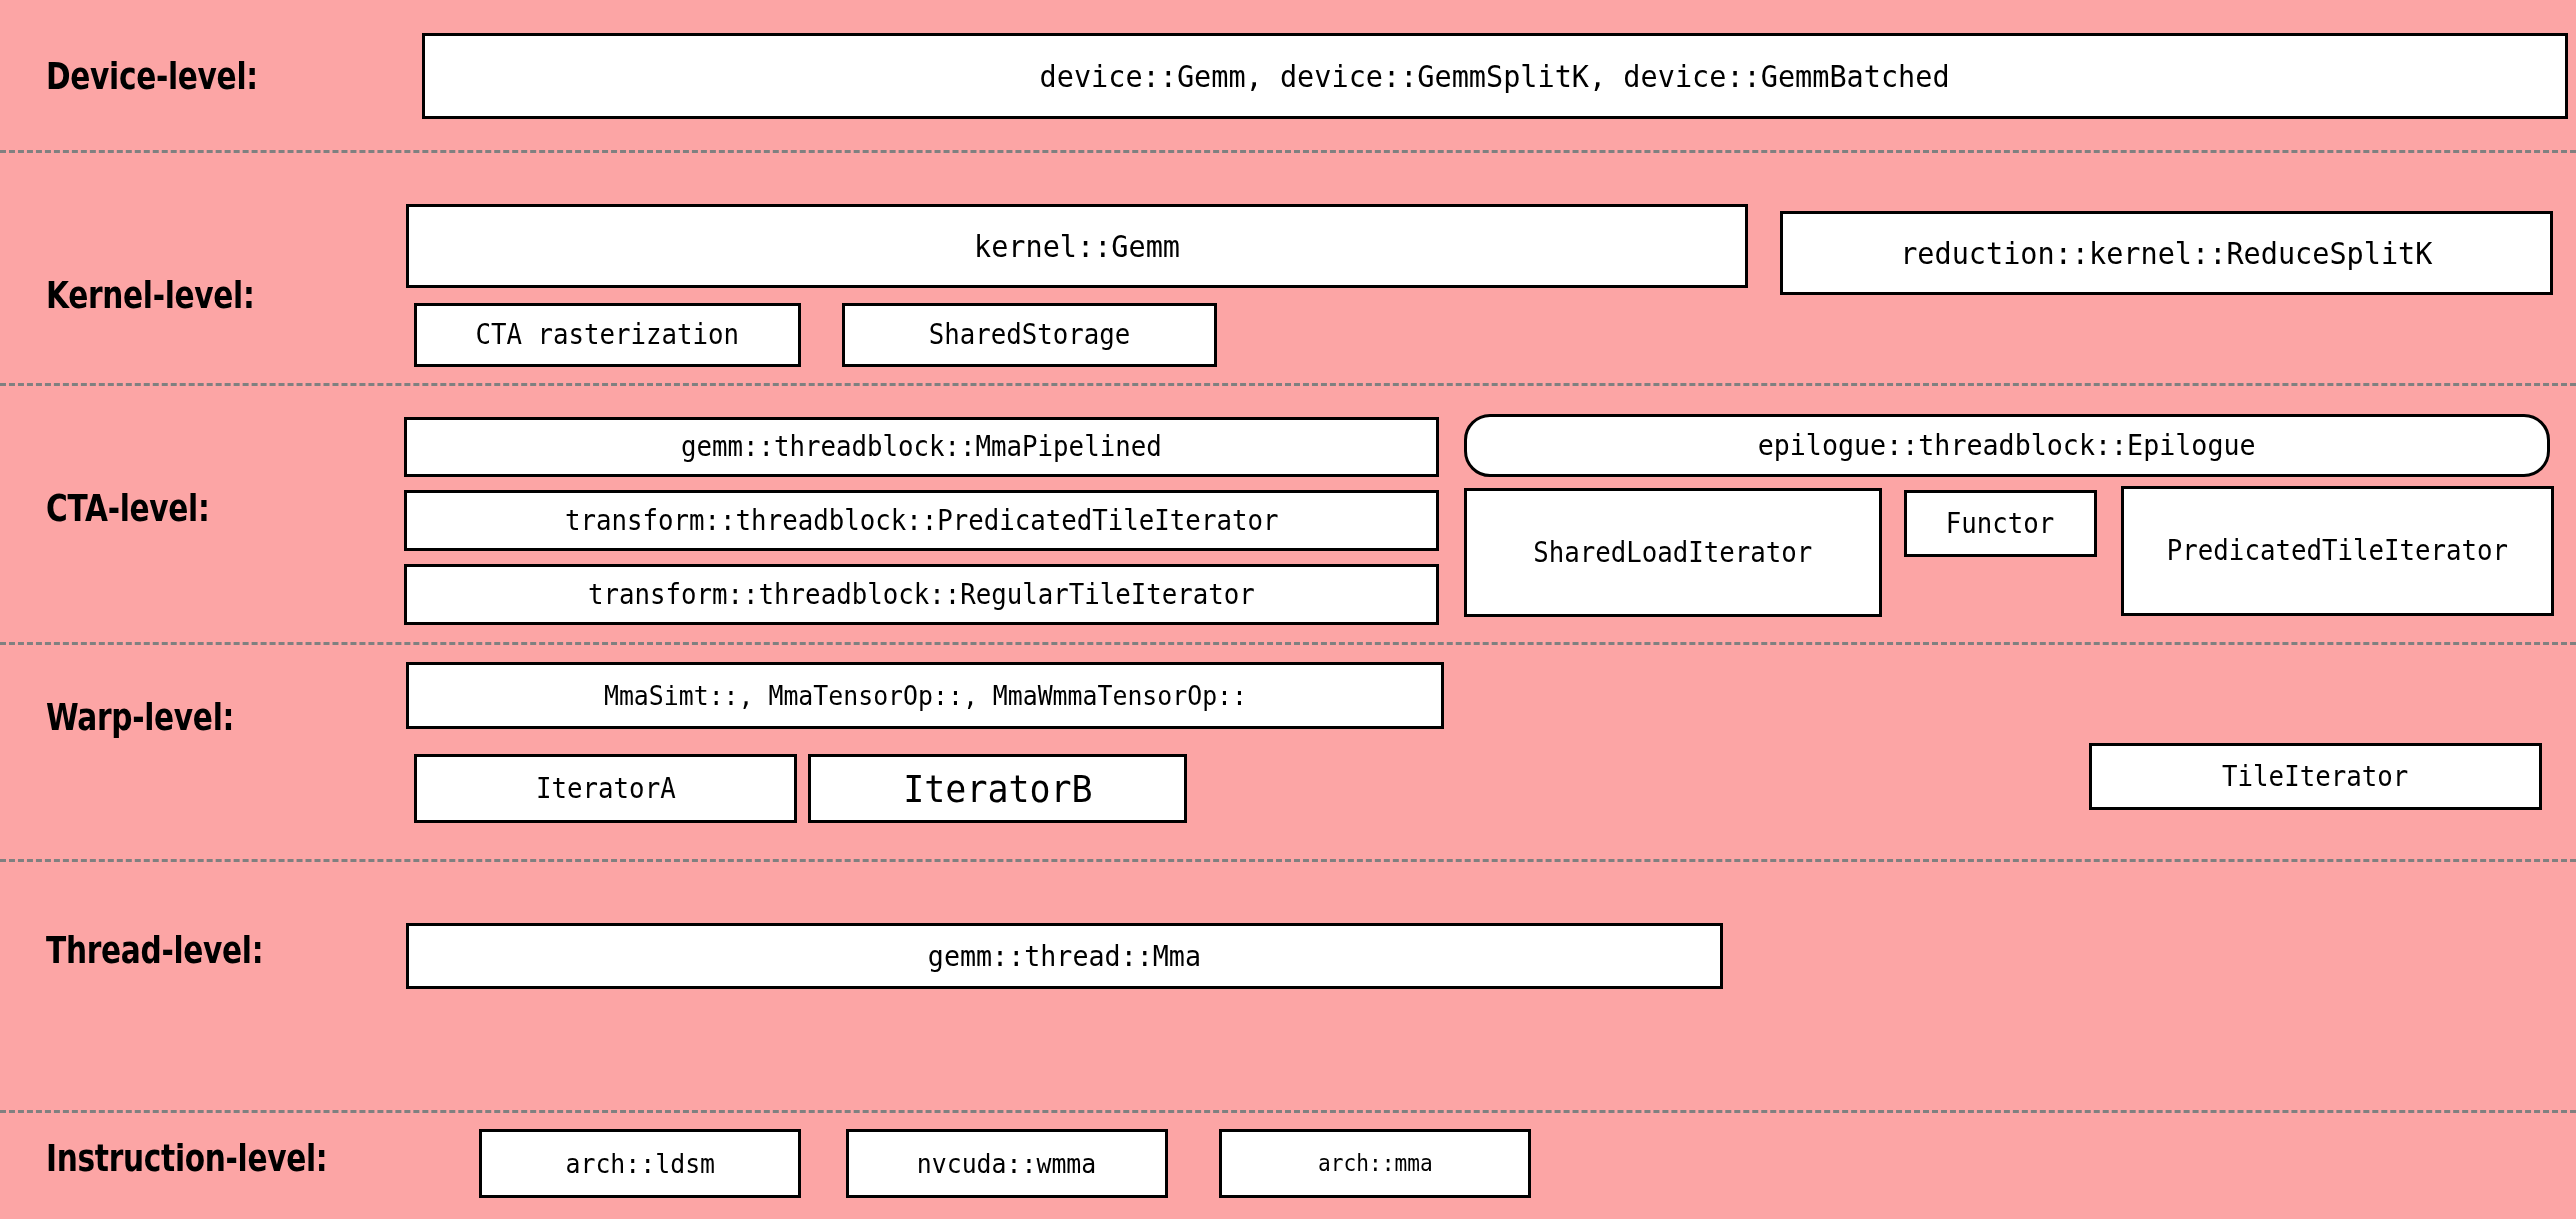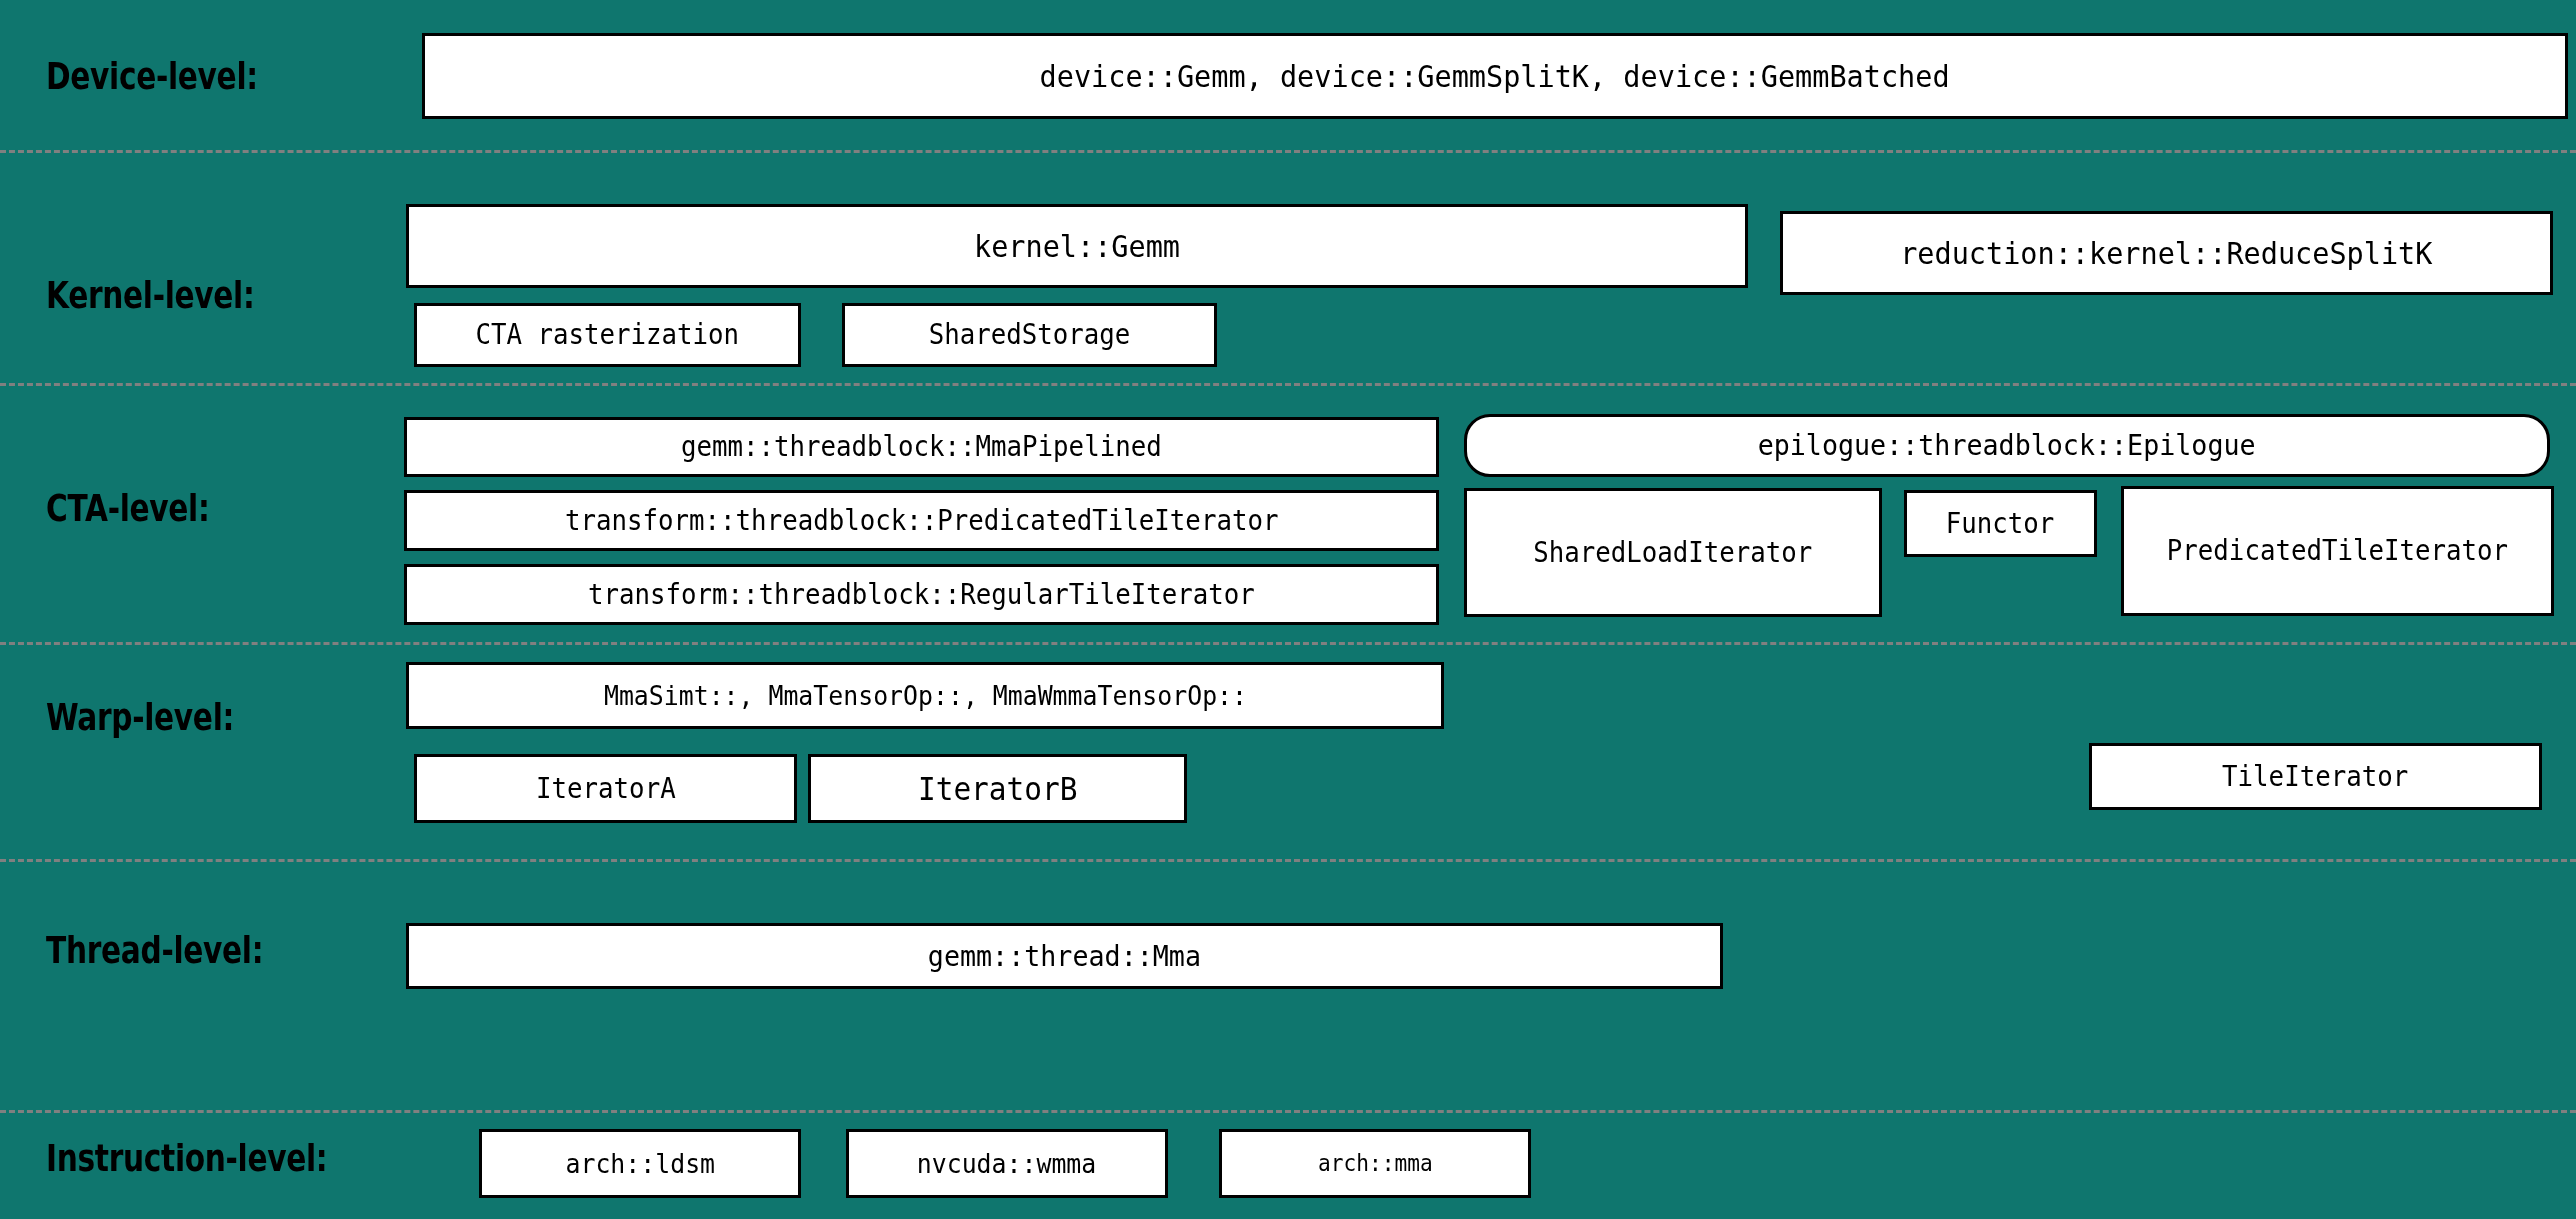--- a/index.html
+++ b/index.html
@@ -5,21 +5,21 @@
 <style>
   html, body {
     margin: 0;
     padding: 0;
     background: #ffffff;
   }
   #stage {
     position: relative;
     width: 2576px;
     height: 1219px;
-    background: #0f766e;
+    background: #fca5a5;
     font-family: "DejaVu Sans Mono", monospace;
     overflow: hidden;
     text-align: right;
   }
 
   
   .level-label {
     position: absolute;
     font-family: "DejaVu Sans", sans-serif;
     font-weight: bold;
@@ -131,21 +131,21 @@
 
   <div class="box" style="left:406px; top:662px; width:1038px; height:67px; font-size:27px;">
     <span class="txt">MmaSimt::, MmaTensorOp::, MmaWmmaTensorOp::</span>
   </div>
 
 
   <div class="box" style="left:414px; top:754px; width:383px; height:69px; font-size:28px;">
     <span class="txt">IteratorA</span>
   </div>
 
-  <div class="box" style="left:808px; top:754px; width:379px; height:69px; font-size:32px;">
+  <div class="box" style="left:808px; top:754px; width:379px; height:69px; font-size:38px;">
     <span class="txt">IteratorB</span>
   </div>
 
 
   <div class="box" style="left:2089px; top:743px; width:453px; height:67px; font-size:28px;">
     <span class="txt">TileIterator</span>
   </div>
 
   <div class="divider" style="top:859px;"></div>
 

